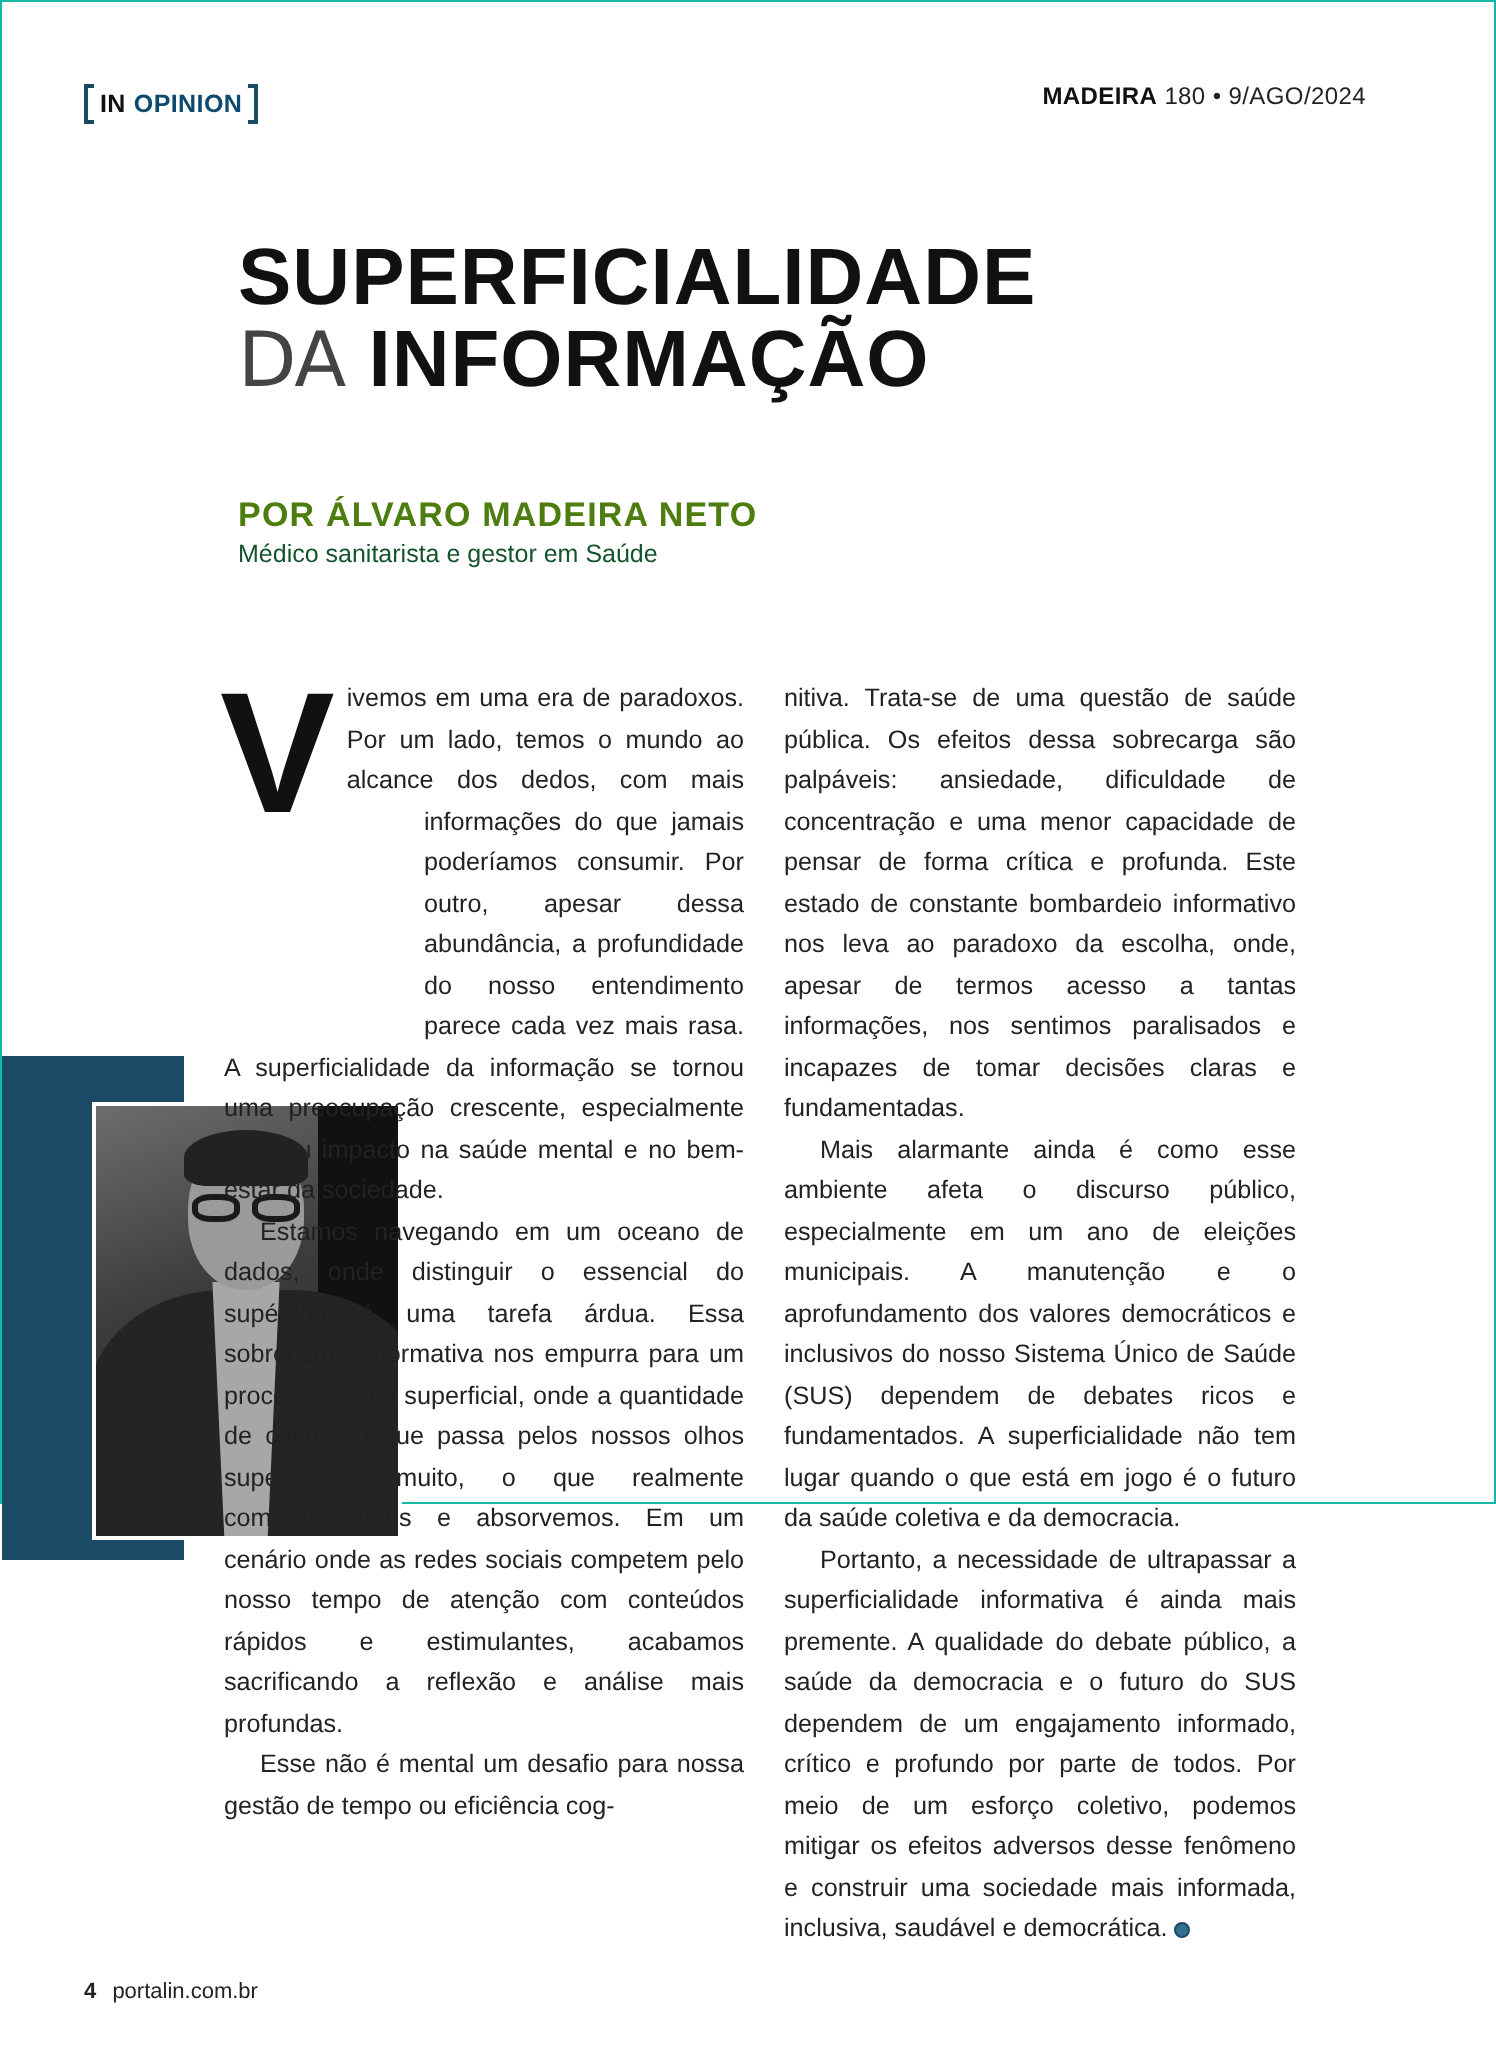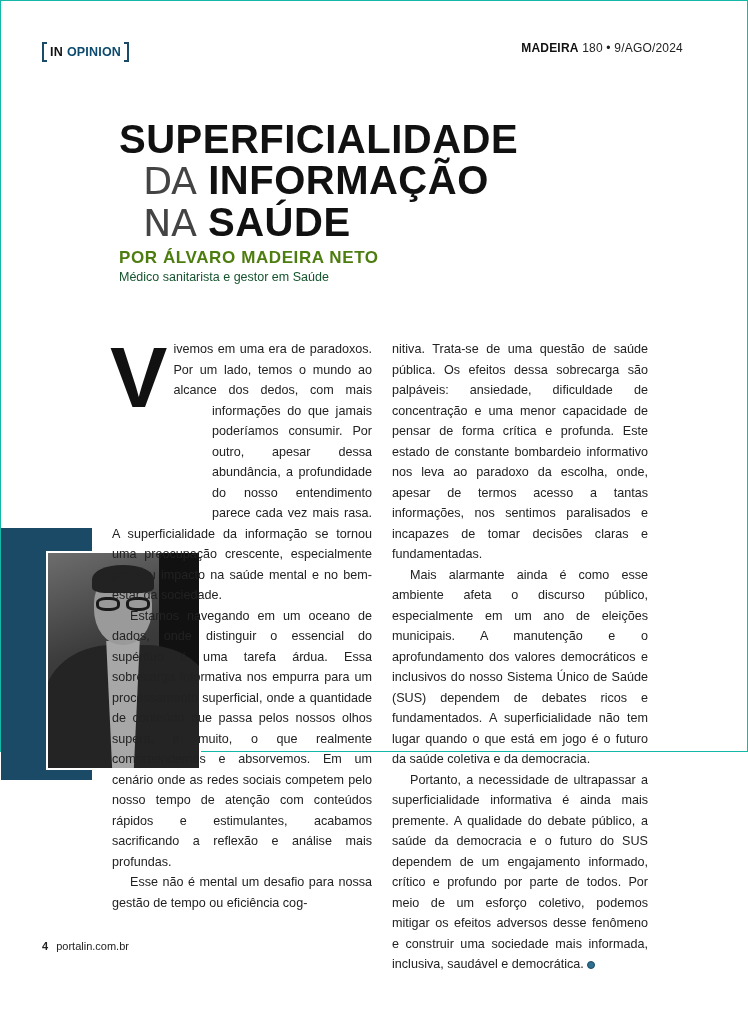--- a/index.html
+++ b/index.html
@@ -32,21 +32,21 @@
     font-size: 12px; color: #222; letter-spacing: 0.2px;
   }
   .issue b { font-weight: bold; color: #111; }
 
   
   .title {
     position: absolute; left: 118px; top: 118px;
     font-size: 40px; line-height: 41px; color: #111;
     letter-spacing: 0.5px;
   }
-  .title .light { font-weight: normal; color: #333; -webkit-text-stroke: 0; font-weight: 300; margin-left: 24px; }
+  .title .light { font-weight: normal; color: #333; -webkit-text-stroke: 0; font-weight: 300; }
   .title .light { font-family: "DejaVu Sans", sans-serif; font-weight: normal; letter-spacing: -0.5px; color: #444; font-size: 38px; }
   .title .bold { font-weight: bold; }
   .title div { white-space: nowrap; }
 
   .byline {
     position: absolute; left: 118px; top: 247px;
     font-size: 17px; font-weight: bold; color: #4d7c0f; letter-spacing: 0.6px;
   }
   .role {
     position: absolute; left: 118px; top: 269px;
@@ -102,21 +102,21 @@
     position: absolute; left: 54px; top: 88px; width: 42px; height: 135px;
     background: #a7a7a7; clip-path: polygon(10% 0, 90% 0, 75% 100%, 25% 100%);
   }
 
   .end-mark {
     display: inline-block; width: 8px; height: 8px; border-radius: 50%;
     background: #2f6f8f; border: 1.5px solid #1b4a66; vertical-align: middle; margin-left: 3px;
   }
 
   .footer {
-    position: absolute; left: 41px; top: 939px;
+    position: absolute; left: 41px; top: 989px;
     font-size: 11px; color: #222;
   }
   .footer .num { font-weight: bold; margin-right: 5px; }
 </style>
 </head>
 <body>
 
 <div class="page">
 
   <div class="section-tag">
@@ -131,24 +131,20 @@
     <span>180 • 9/AGO/2024</span>
   </div>
 
   <h1 class="title">
     <div>
       <span class="bold">SUPERFICIALIDADE</span>
     </div>
     <div>
       <span class="light">DA</span>
       <span class="bold">INFORMAÇÃO</span>
-    </div>
-    <div>
-      <span class="light">NA</span>
-      <span class="bold">SAÚDE</span>
     </div>
   </h1>
 
   <div class="byline">POR ÁLVARO MADEIRA NETO</div>
   <div class="role">Médico sanitarista e gestor em Saúde</div>
 
   <div class="blue-block"></div>
   <div class="photo">
     <div class="bg-dark"></div>
     <div class="jacket"></div>

